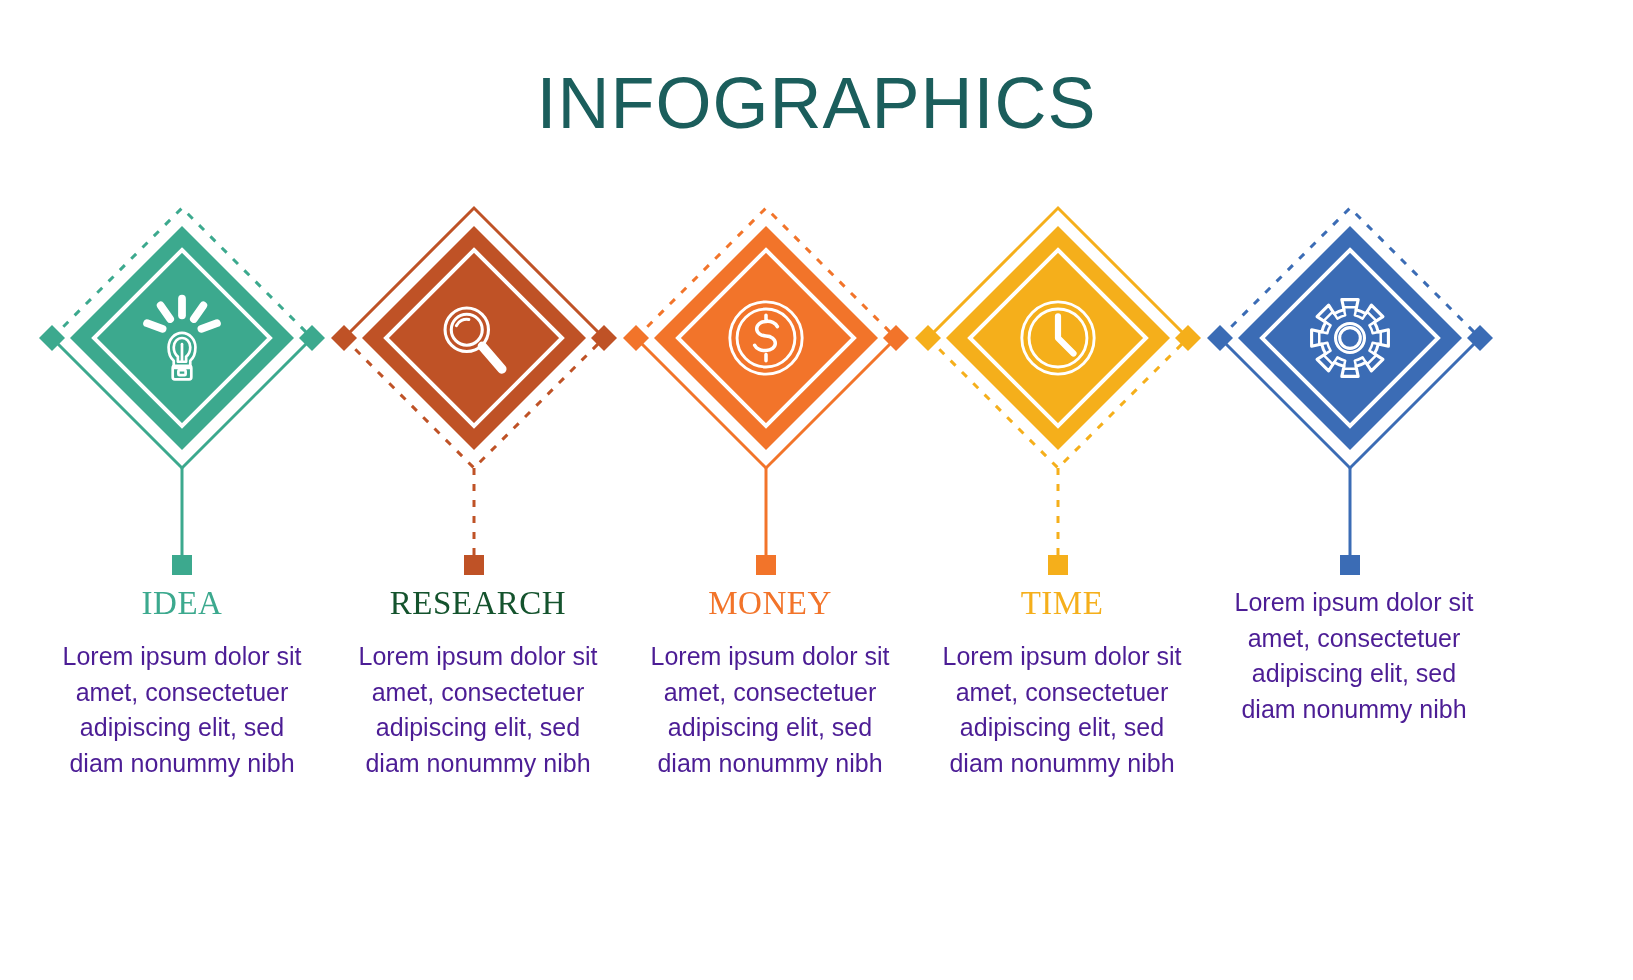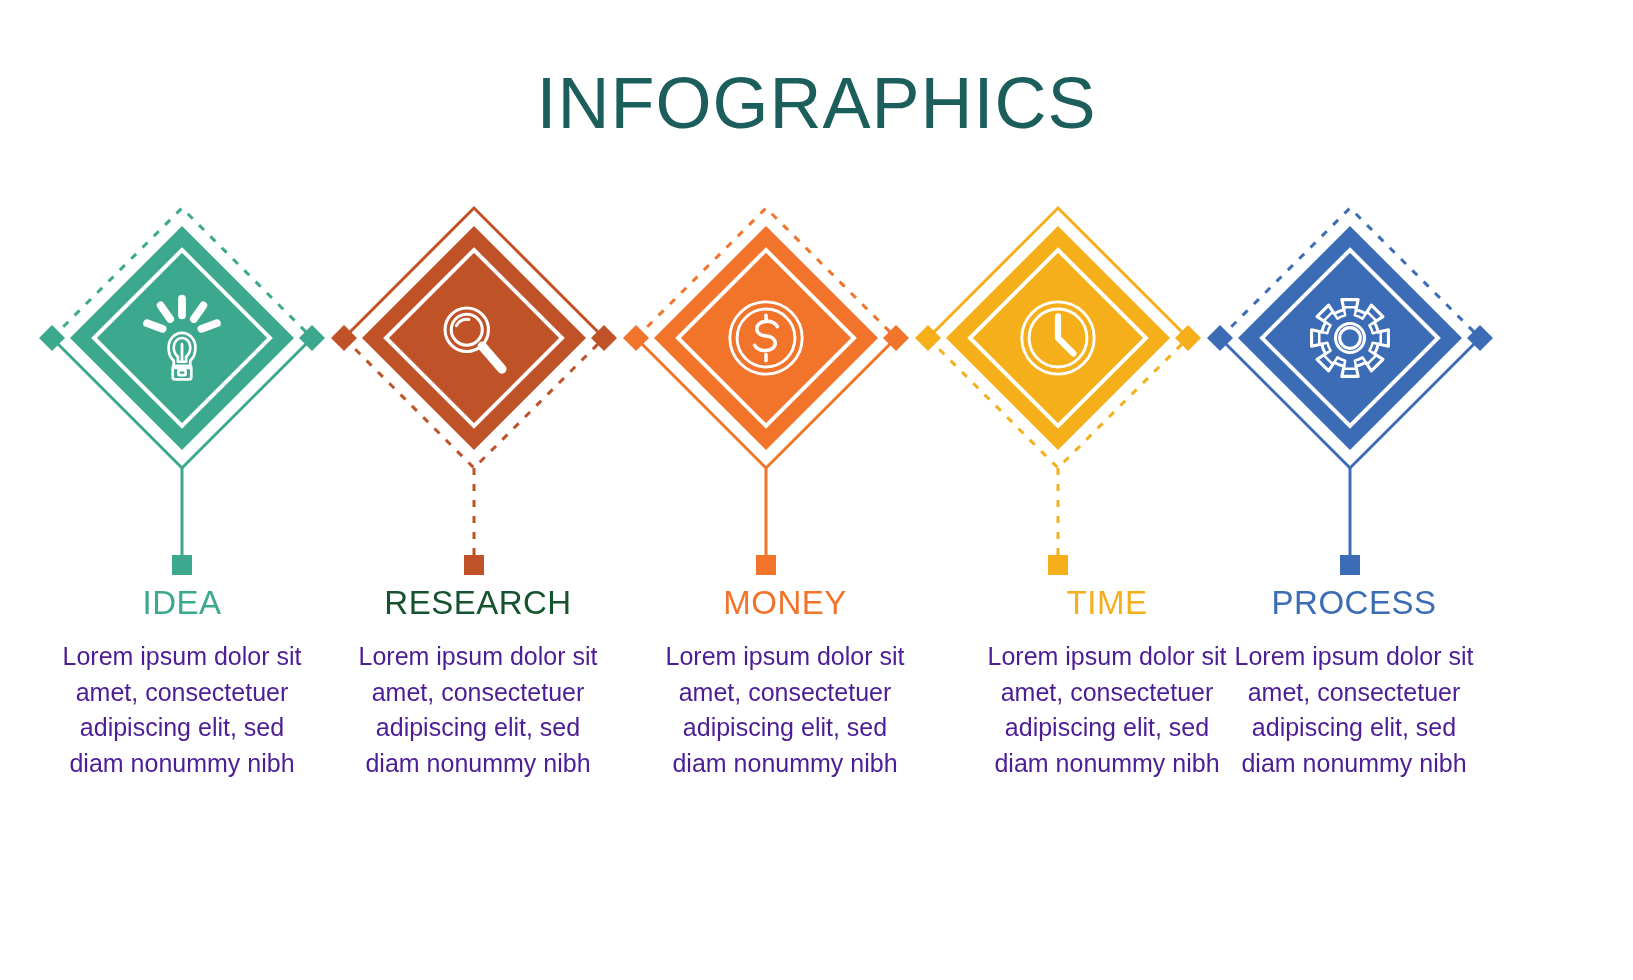--- a/index.html
+++ b/index.html
@@ -44,20 +44,21 @@
     top: 585px;
     width: 290px;
     text-align: center;
   }
   .col-label {
     font-size: 33px;
     letter-spacing: 0.5px;
     font-weight: 400;
     margin: 0 0 18px 0;
     line-height: 1.1;
+    font-family: Liberation Serif, serif;
   }
   .col-desc {
     font-size: 25px;
     line-height: 1.42;
     color: #4c1d95;
     margin: 0;
     padding: 0 14px;
     font-weight: 400;
   }
 </style>
@@ -173,26 +174,25 @@
     </svg>
 
   <div class="col" id="col0" style="left:37px;">
     <div class="col-label" style="color: rgb(60, 169, 142);">IDEA</div>
     <div class="col-desc">Lorem ipsum dolor sit amet, consectetuer adipiscing elit, sed diam nonummy nibh</div>
   </div>
   <div class="col" id="col1" style="left:333px;">
     <div class="col-label" style="color: #14532d;">RESEARCH</div>
     <div class="col-desc">Lorem ipsum dolor sit amet, consectetuer adipiscing elit, sed diam nonummy nibh</div>
   </div>
-  <div class="col" id="col2" style="left:640px;">
+  <div class="col" id="col2" style="left:625px;">
     <div class="col-label" style="color: rgb(242, 116, 42);">MONEY</div>
     <div class="col-desc">Lorem ipsum dolor sit amet, consectetuer adipiscing elit, sed diam nonummy nibh</div>
   </div>
-  <div class="col" id="col3" style="left:962px;">
+  <div class="col" id="col3" style="left:917px;">
     <div class="col-label" style="color: rgb(245, 175, 27);">TIME</div>
     <div class="col-desc">Lorem ipsum dolor sit amet, consectetuer adipiscing elit, sed diam nonummy nibh</div>
   </div>
   <div class="col" id="col4" style="left:1209px;">
-    <div class="col-label" style="color: rgb(59, 108, 181);">PROCESS</div>
     <div class="col-desc">Lorem ipsum dolor sit amet, consectetuer adipiscing elit, sed diam nonummy nibh</div>
   </div>
 
 </div>
 
 </body></html>

